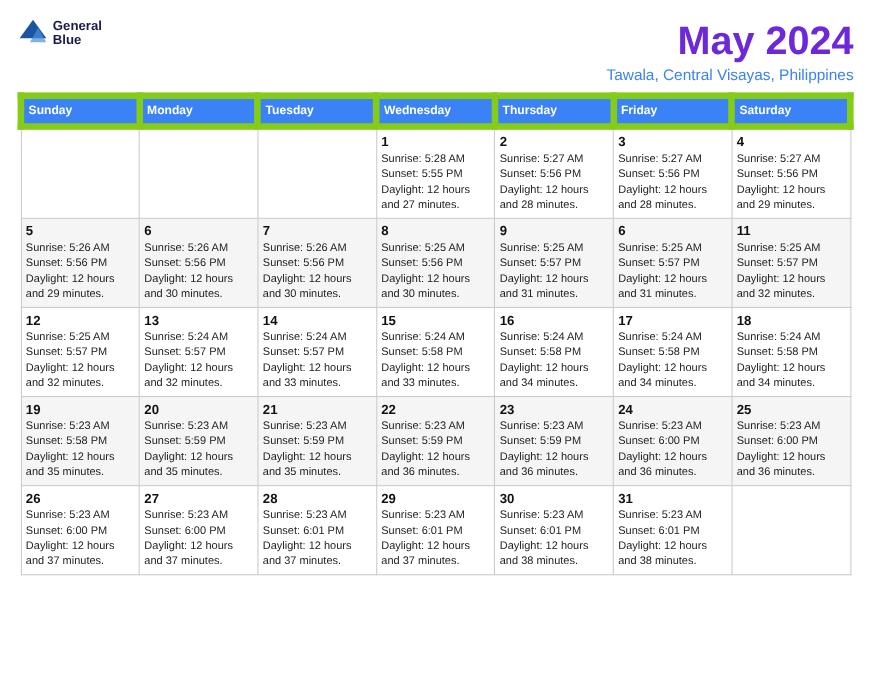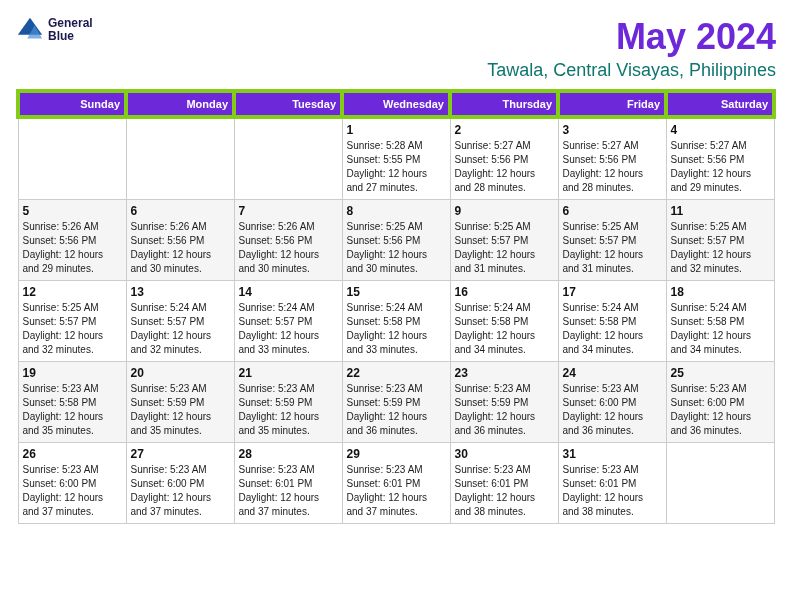--- a/index.html
+++ b/index.html
@@ -36,37 +36,37 @@
     }
     .title-block {
       text-align: right;
     }
     .month-title {
       font-size: 36px;
       font-weight: bold;
       color: #6d28d9;
     }
     .location {
-      font-size: 18px;
-      color: #0f766e;
+      font-size: 14px;
+      color: #3b82f6;
       margin-top: 2px;
     }
     .calendar {
       width: 100%;
       border-collapse: collapse;
       font-size: 10px;
     }
     .calendar th {
-      background: #6d28d9;
+      background: #3b82f6;
       color: #fff;
       padding: 5px 4px;
-      text-align: right;
+      text-align: left;
       font-size: 11px;
       font-weight: bold;
-      border: 4px solid #84cc16;
+      border: 6px solid #84cc16;
     }
     .calendar td {
       border: 1px solid #ccc;
       vertical-align: top;
       padding: 4px;
       width: calc(100% / 7);
       min-height: 80px;
       background: #fff;
     }
     .calendar tr:nth-child(even) td {

